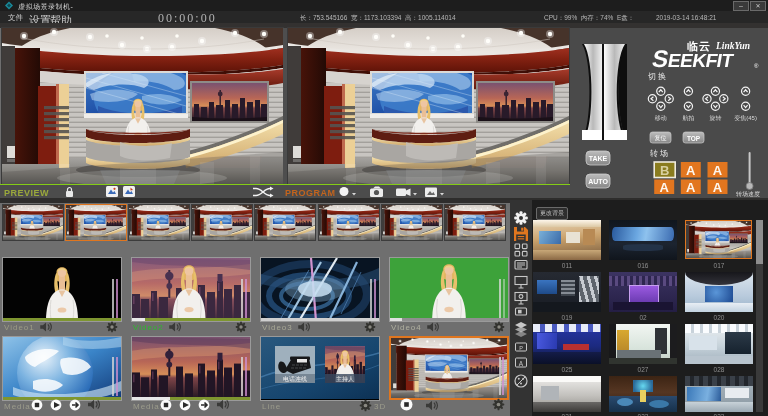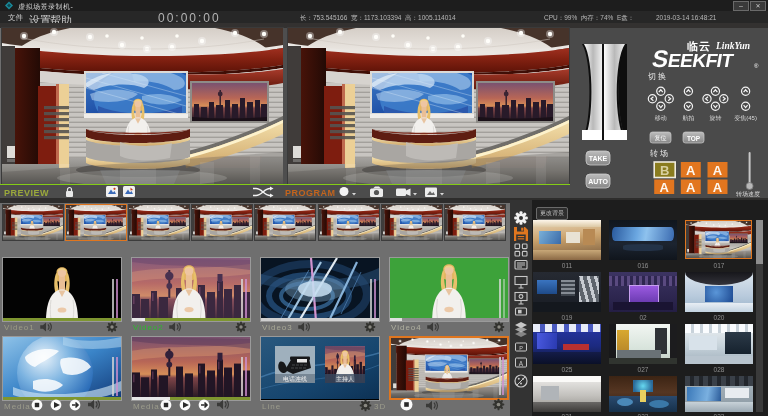--- a/index.html
+++ b/index.html
@@ -251,21 +251,21 @@
       <path d="M3,4.5 L5,2.5 L7,4.5 L5,6.5 Z" fill="#0d4a54"></path>
     </svg>
   <span class="abs" style="left:18px;top:2px;font-size:7px;color:#d8d8d8;letter-spacing:0.5px">虚拟场景录制机-</span>
   <span class="abs" style="left:733px;top:1px;width:14px;height:8px;background:#3a3a3a;border:1px solid #6a6a6a;color:#ccc;font-size:7px;line-height:7px;text-align:center">–</span>
   <span class="abs" style="left:750px;top:1px;width:14px;height:8px;background:#3a3a3a;border:1px solid #6a6a6a;color:#ccc;font-size:6px;line-height:8px;text-align:center">✕</span>
 </div>
 <div class="abs" id="menurow">
   <span class="abs" style="left:8px;top:2px;font-size:7.5px;color:#cccccc">文件</span>
   <span class="abs" style="left:29px;top:2px;font-size:11px;color:#cccccc">设置</span>
   <span class="abs" style="left:50px;top:2px;font-size:11px;color:#cccccc">帮助</span>
-  <span class="abs" style="left:158px;top:0px;font-size:12px;color:#b4b4b4;font-family:Liberation Sans, sans-serif;letter-spacing:2px">00:00:00</span>
+  <span class="abs" style="left:158px;top:0px;font-size:12px;color:#b4b4b4;font-family:Liberation Serif, serif;letter-spacing:2px">00:00:00</span>
   <span class="abs" style="left:300px;top:2.5px;font-size:6.5px;color:#b8b8b8">长：753.545166&nbsp;&nbsp;宽：1173.103394&nbsp;&nbsp;高：1005.114014</span>
   <span class="abs" style="left:544px;top:2.5px;font-size:6.5px;color:#b8b8b8">CPU：99%&nbsp;&nbsp;内存：74%&nbsp;&nbsp;E盘：</span>
   <span class="abs" style="left:656px;top:2.5px;font-size:6.5px;color:#b8b8b8">2019-03-14 16:48:21</span>
 </div>
 <div class="abs" id="sep"></div>
 <div class="abs" id="prevL"><svg width="281" height="156" viewBox="0 0 281 156" preserveAspectRatio="none">
       <use href="#scn"></use>
     </svg></div>
 <div class="abs" id="gapmid"></div>
 <div class="abs" id="prevR"><svg width="281" height="156" viewBox="0 0 281 156" preserveAspectRatio="none">

